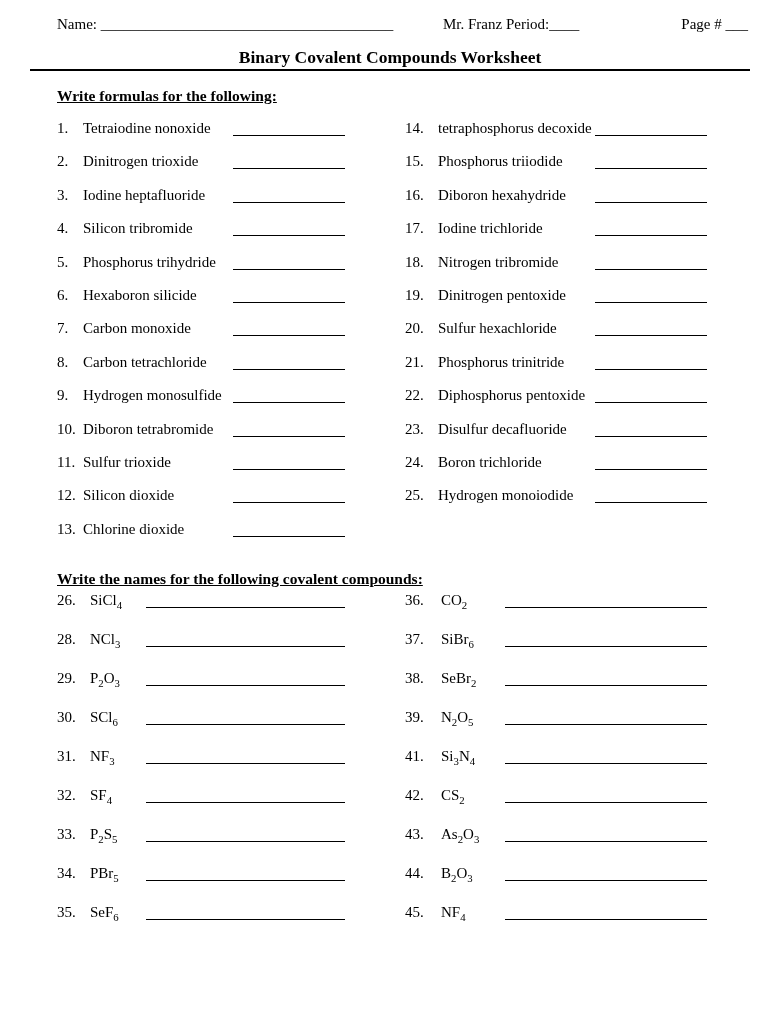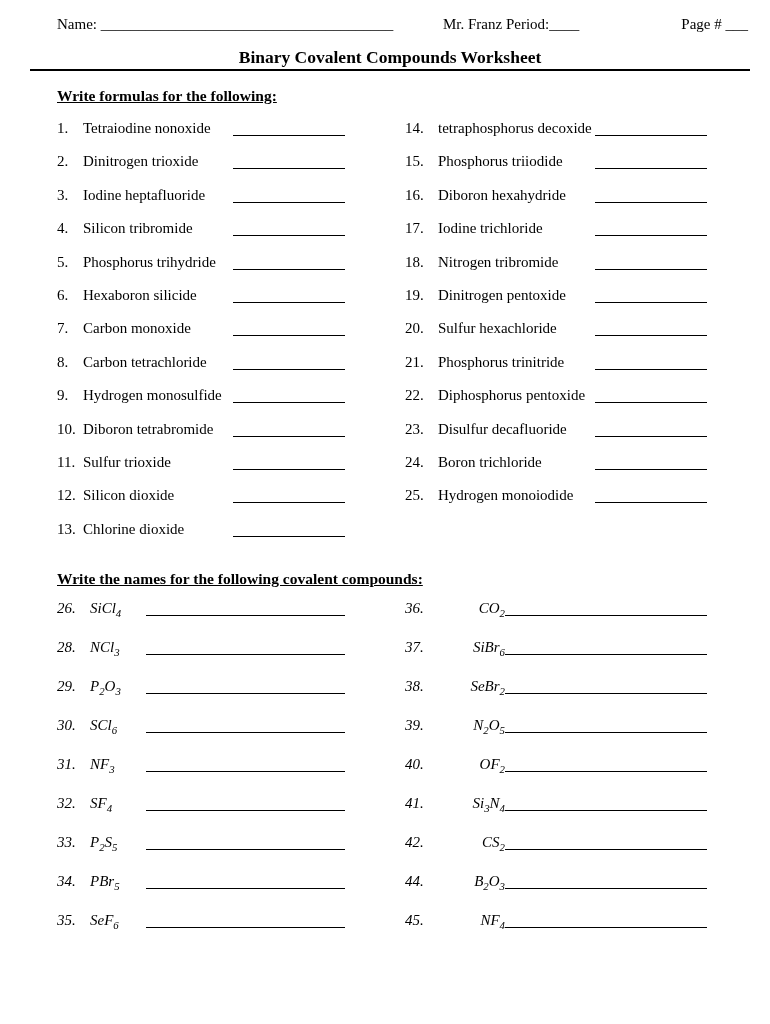--- a/index.html
+++ b/index.html
@@ -56,26 +56,26 @@
   .s1-row .num  { width: 26px; flex: 0 0 auto; }
   .col-right .s1-row .num { width: 33px; }
   .s1-row .cname { flex: 0 0 auto; text-align: center; }
   .s1-row .blank {
     margin-left: auto;
     width: 112px;
     height: 16px;
     border-bottom: 1.6px solid #000;
   }
 
-  .cols2 { margin-top: 12px; font-style: italic; }
+  .cols2 { margin-top: 4px; }
   .s2-row { height: 39px; display: flex; align-items: flex-start; }
   .s2-row .num     { width: 33px; flex: 0 0 auto; }
   .col-right .s2-row .num { width: 36px; }
   .s2-row .formula { width: 56px; flex: 0 0 auto; }
-  .col-right .s2-row .formula { width: 64px; text-align: right; }
+  .col-right .s2-row .formula { width: 64px; }
   .s2-row .blank {
     flex: 1;
     height: 16px;
     border-bottom: 1.6px solid #000;
   }
   sub { font-size: 0.72em; line-height: 0; }
 </style>
 </head>
 <body>
 
@@ -297,35 +297,35 @@
           <span class="num">38.</span>
           <span class="formula">SeBr<sub>2</sub></span>
           <span class="blank"></span>
         </div>
         <div class="s2-row">
           <span class="num">39.</span>
           <span class="formula">N<sub>2</sub>O<sub>5</sub></span>
           <span class="blank"></span>
         </div>
         <div class="s2-row">
-          <span class="num">40.</span>
-          <span class="formula">OF<sub>2</sub></span>
-          <span class="blank"></span>
-        </div>
-        <div class="s2-row">
           <span class="num">41.</span>
           <span class="formula">Si<sub>3</sub>N<sub>4</sub></span>
           <span class="blank"></span>
         </div>
         <div class="s2-row">
           <span class="num">42.</span>
           <span class="formula">CS<sub>2</sub></span>
           <span class="blank"></span>
         </div>
         <div class="s2-row">
+          <span class="num">43.</span>
+          <span class="formula">As<sub>2</sub>O<sub>3</sub></span>
+          <span class="blank"></span>
+        </div>
+        <div class="s2-row">
           <span class="num">44.</span>
           <span class="formula">B<sub>2</sub>O<sub>3</sub></span>
           <span class="blank"></span>
         </div>
         <div class="s2-row">
           <span class="num">45.</span>
           <span class="formula">NF<sub>4</sub></span>
           <span class="blank"></span>
         </div>
       </div>

